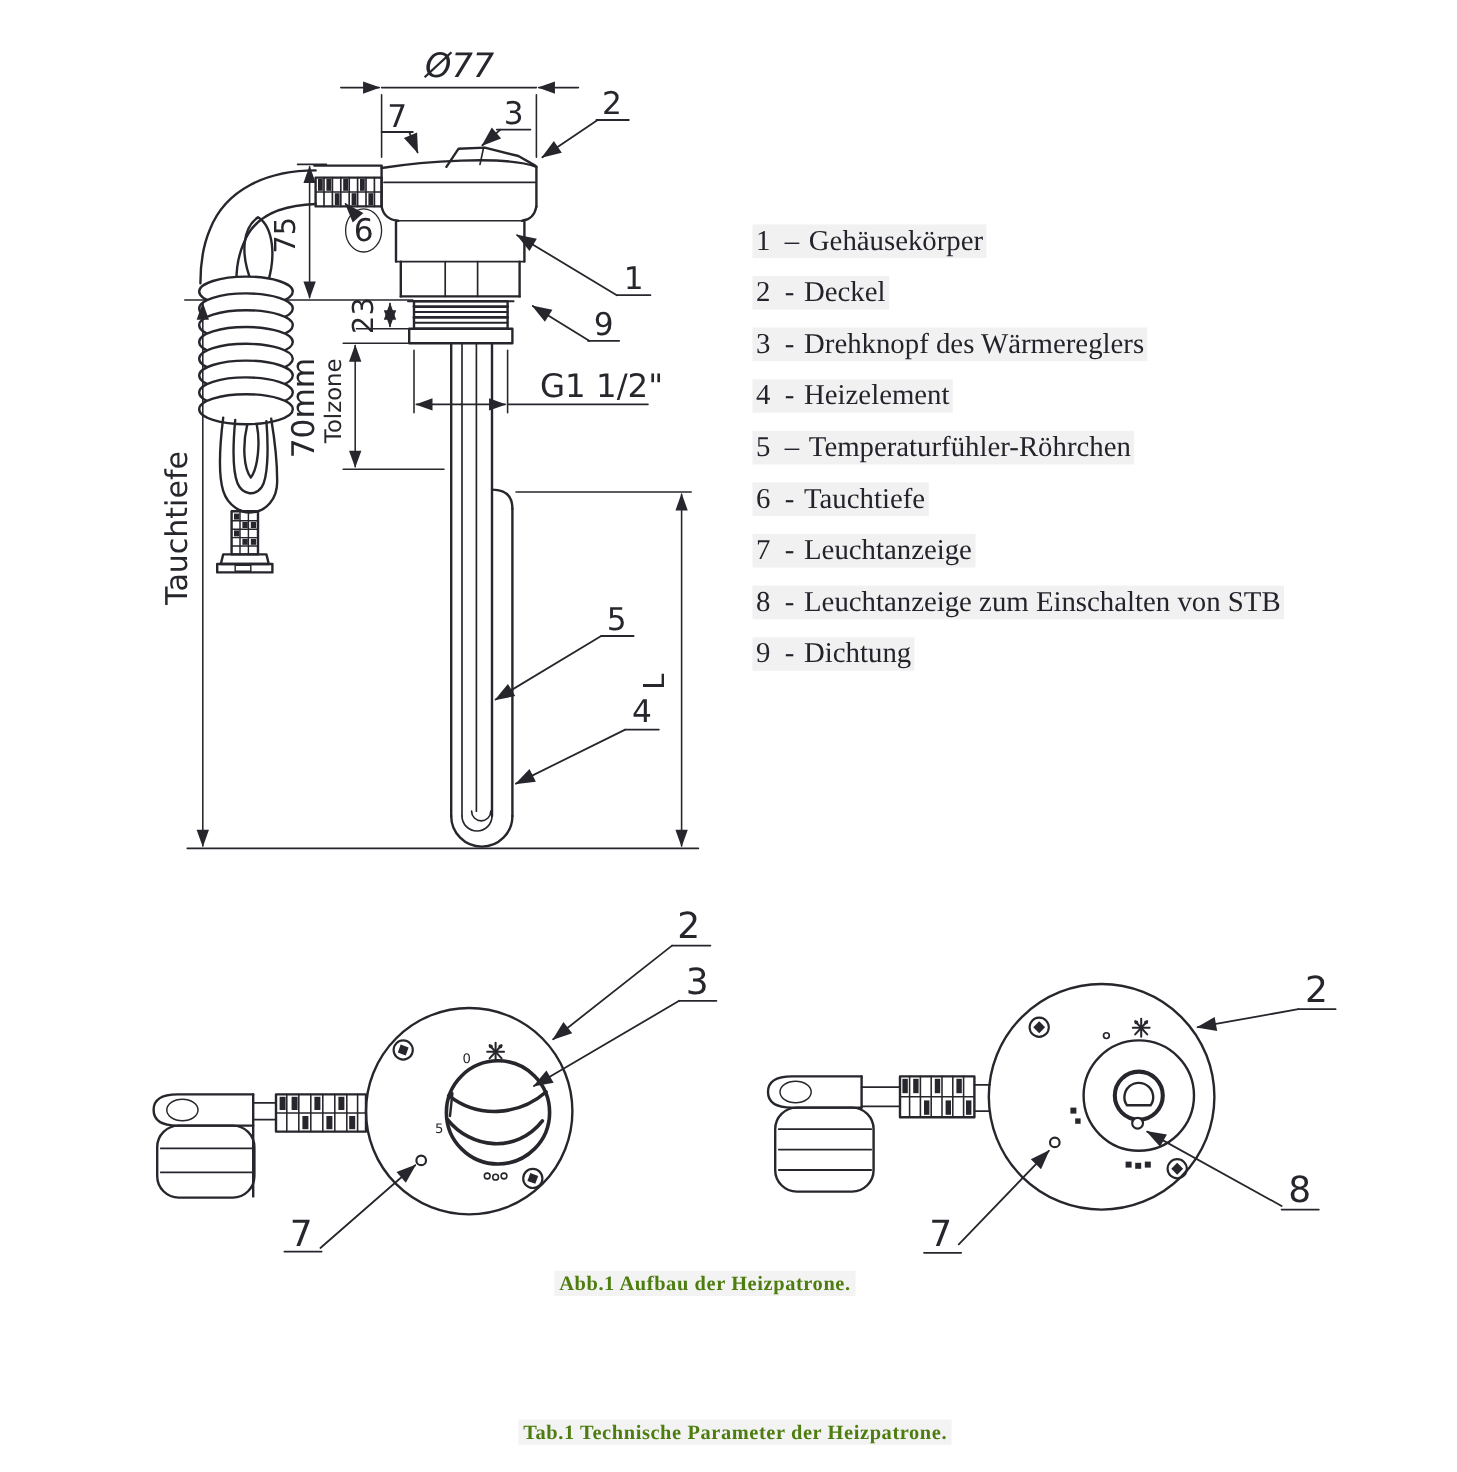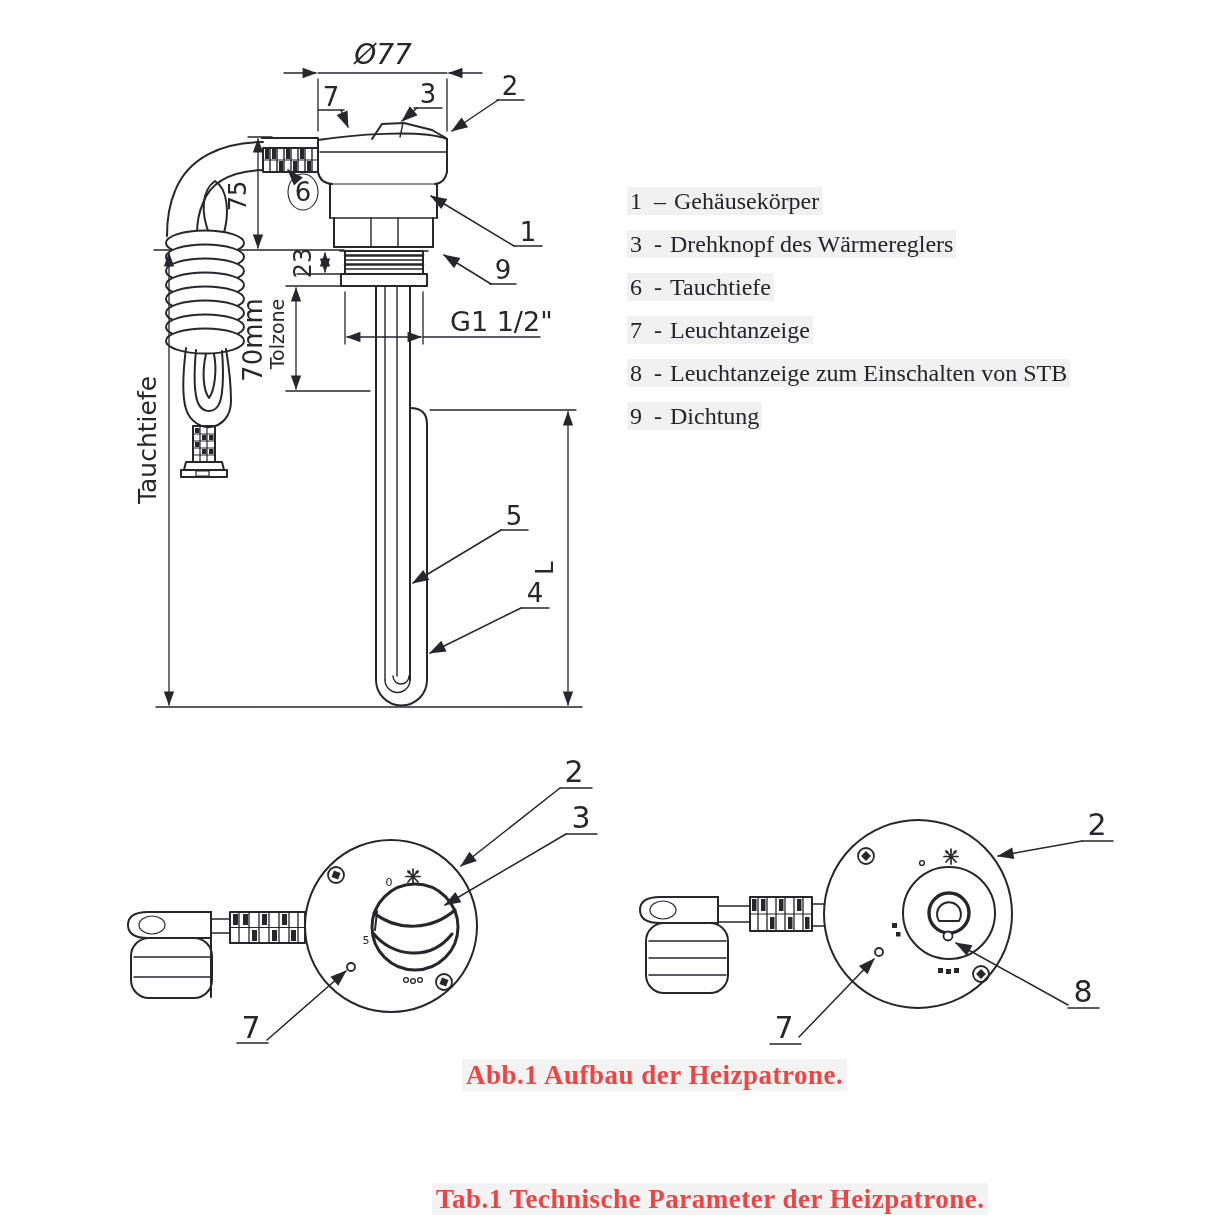--- a/index.html
+++ b/index.html
@@ -6,21 +6,21 @@
   #page{position:relative;width:1117px;height:1227px;background:#ffffff;overflow:hidden;
         font-family:"Liberation Serif", serif;color:#1e1e1e;}
   #artwork{position:absolute;left:0;top:0;}
   
   #legend{position:absolute;left:627px;top:180px;width:460px;}
   .legend-line{height:43px;line-height:43px;font-size:24px;color:#23232b;white-space:nowrap;}
   .legend-line .hl{background:rgba(120,120,120,0.10);padding:1px 3px;}
   .legend-num{display:inline-block;min-width:18px;}
   .legend-sep{display:inline-block;padding:0 8px 0 6px;}
   
-  .caption{position:absolute;font-size:27px;font-weight:600;color:#ef4444;letter-spacing:0.5px;
+  .caption{position:absolute;font-size:17px;font-weight:600;color:#4d7c0f;letter-spacing:0.5px;
            white-space:nowrap;}
   .caption .hl{background:rgba(120,120,120,0.09);padding:1px 4px;}
   #caption-figure{left:462px;top:1060px;}
   #caption-table{left:432px;top:1184px;}
   
   text{fill:#26262c;}
   .dimtxt{font-family:"DejaVu Sans", sans-serif;}
   .callout{font-family:"DejaVu Sans", sans-serif;font-size:26px;}
   .callout-big{font-family:"DejaVu Sans", sans-serif;font-size:30px;}
   .tiny{font-family:"DejaVu Sans", sans-serif;font-size:11px;}
@@ -421,21 +421,24 @@
     <g stroke-width="1.5">
       <text class="callout-big" x="784" y="1038" text-anchor="middle" stroke="none">7</text>
       <line x1="770" y1="1044" x2="801" y2="1044"></line>
       <line x1="799" y1="1037" x2="874" y2="959" marker-end="url(#ah)"></line>
     </g>
   </g>
 </svg>
 
   <div id="legend">
     <div class="legend-line"><span class="hl"><span class="legend-num">1</span><span class="legend-sep">–</span><span>Gehäusekörper</span></span></div>
+    <div class="legend-line"><span class="hl"><span class="legend-num">2</span><span class="legend-sep">-</span><span>Deckel</span></span></div>
     <div class="legend-line"><span class="hl"><span class="legend-num">3</span><span class="legend-sep">-</span><span>Drehknopf des Wärmereglers</span></span></div>
+    <div class="legend-line"><span class="hl"><span class="legend-num">4</span><span class="legend-sep">-</span><span>Heizelement</span></span></div>
+    <div class="legend-line"><span class="hl"><span class="legend-num">5</span><span class="legend-sep">–</span><span>Temperaturfühler-Röhrchen</span></span></div>
     <div class="legend-line"><span class="hl"><span class="legend-num">6</span><span class="legend-sep">-</span><span>Tauchtiefe</span></span></div>
     <div class="legend-line"><span class="hl"><span class="legend-num">7</span><span class="legend-sep">-</span><span>Leuchtanzeige</span></span></div>
     <div class="legend-line"><span class="hl"><span class="legend-num">8</span><span class="legend-sep">-</span><span>Leuchtanzeige zum Einschalten von STB</span></span></div>
     <div class="legend-line"><span class="hl"><span class="legend-num">9</span><span class="legend-sep">-</span><span>Dichtung</span></span></div>
   </div>
 
   <div id="caption-figure" class="caption">
     <span class="hl">Abb.1 Aufbau der Heizpatrone.</span>
   </div>
   <div id="caption-table" class="caption">

